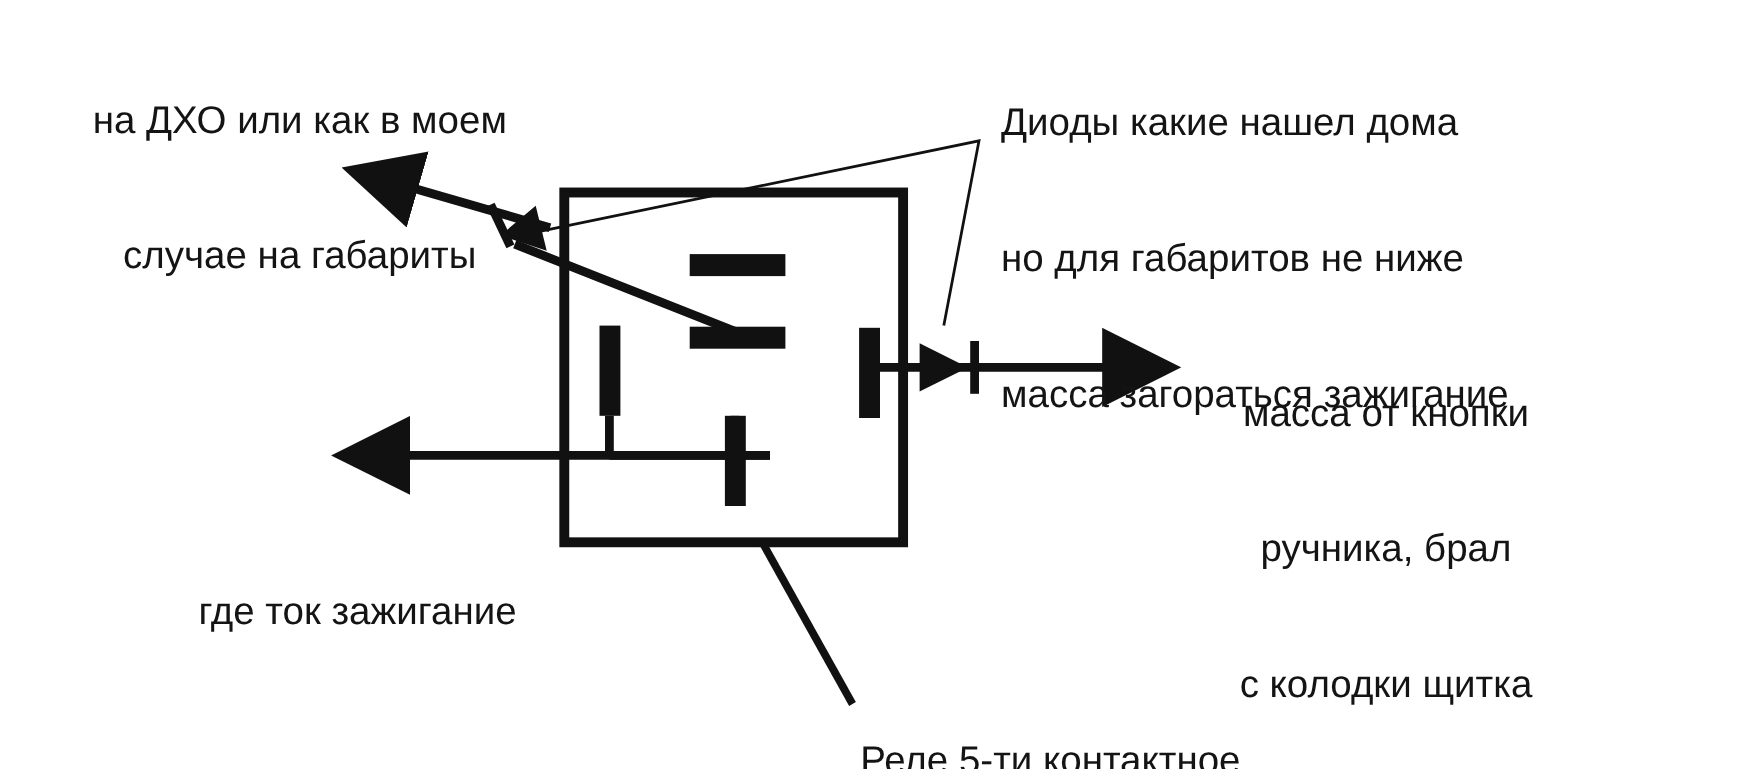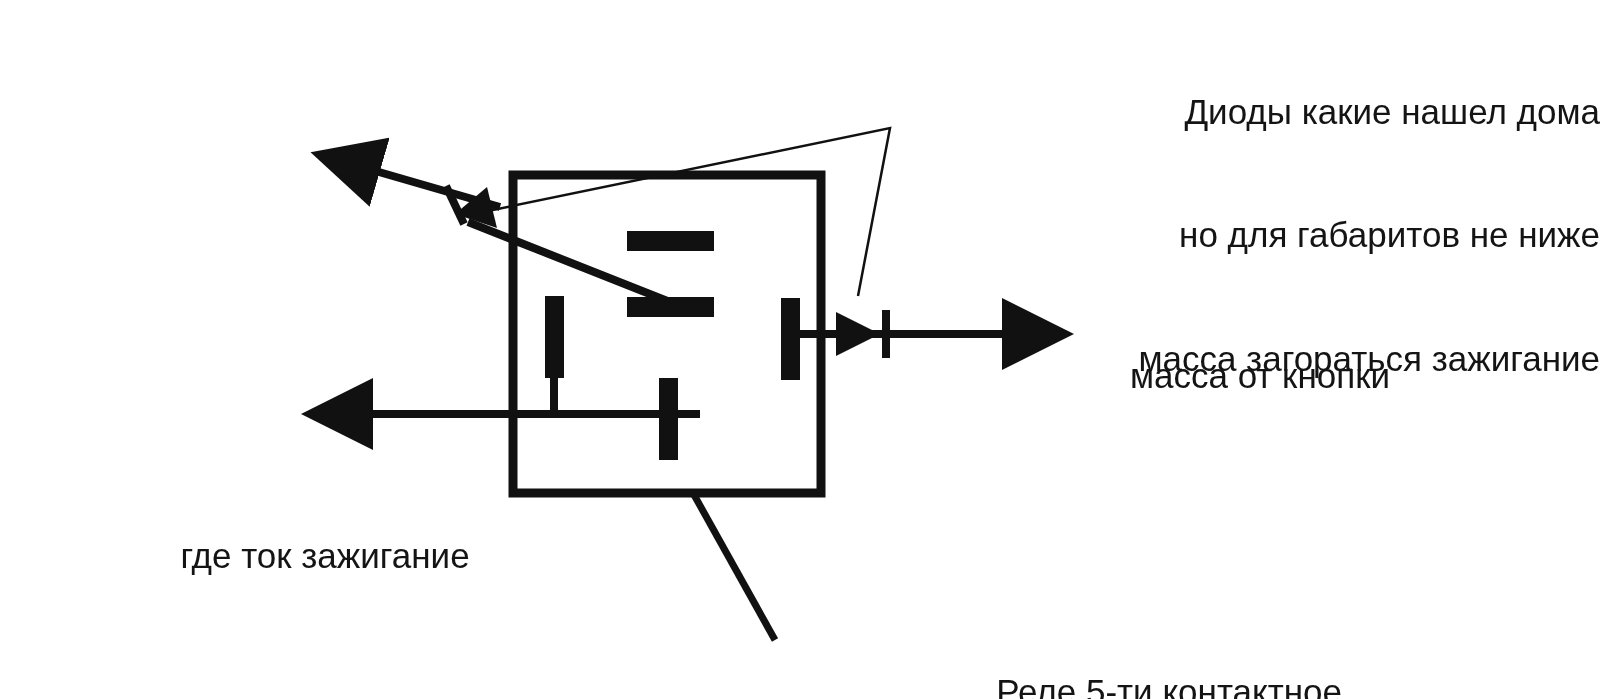--- a/index.html
+++ b/index.html
@@ -17,21 +17,21 @@
     color: #111111;
   }
   .ann {
     position: absolute;
     font-size: 35px;
     line-height: 1.18;
     color: #141414;
     white-space: pre;
   }
   .ann.center { text-align: center; }
-  .ann.left { text-align: right; }
+  .ann.left { text-align: left; }
   #svg-layer {
     position: absolute;
     left: 0;
     top: 0;
     width: 1600px;
     height: 699px;
   }
 </style>
 </head>
 <body>
@@ -67,29 +67,35 @@
     <path d="M836,312 L880,334 L836,356 Z" fill="#111111"></path>
     <line x1="886" y1="310" x2="886" y2="358" stroke="#111111" stroke-width="8"></line>
 
     <line x1="700" y1="414" x2="365" y2="414" stroke="#111111" stroke-width="8" marker-end="url(#arrowhead)"></line>
 
     <path d="M858,296 L890,128 L483,212" fill="none" stroke="#111111" stroke-width="2.5"></path>
 
     <line x1="693" y1="493" x2="775" y2="640" stroke="#111111" stroke-width="7"></line>
   </svg>
 
+  <div class="ann center" style="left:0px; top:6px; width:545px;">
+    <div>на ДХО или как в моем</div>
+    <div>случае на габариты</div>
+  </div>
 
   <div class="ann left" style="left:910px; top:8px; width:690px;">
     <div>Диоды какие нашел дома</div>
     <div>но для габаритов не ниже</div>
     <div>масса загораться зажигание</div>
   </div>
 
   <div class="ann center" style="left:1010px; top:272px; width:500px;">
     <div>масса от кнопки</div>
+    <div>ручника, брал</div>
+    <div>с колодки щитка</div>
   </div>
 
   <div class="ann center" style="left:75px; top:452px; width:500px;">
     <div>где ток зажигание</div>
     
   </div>
 
   <div class="ann left" style="left:782px; top:588px; width:560px;">
     <div>Реле 5-ти контактное</div>
     

